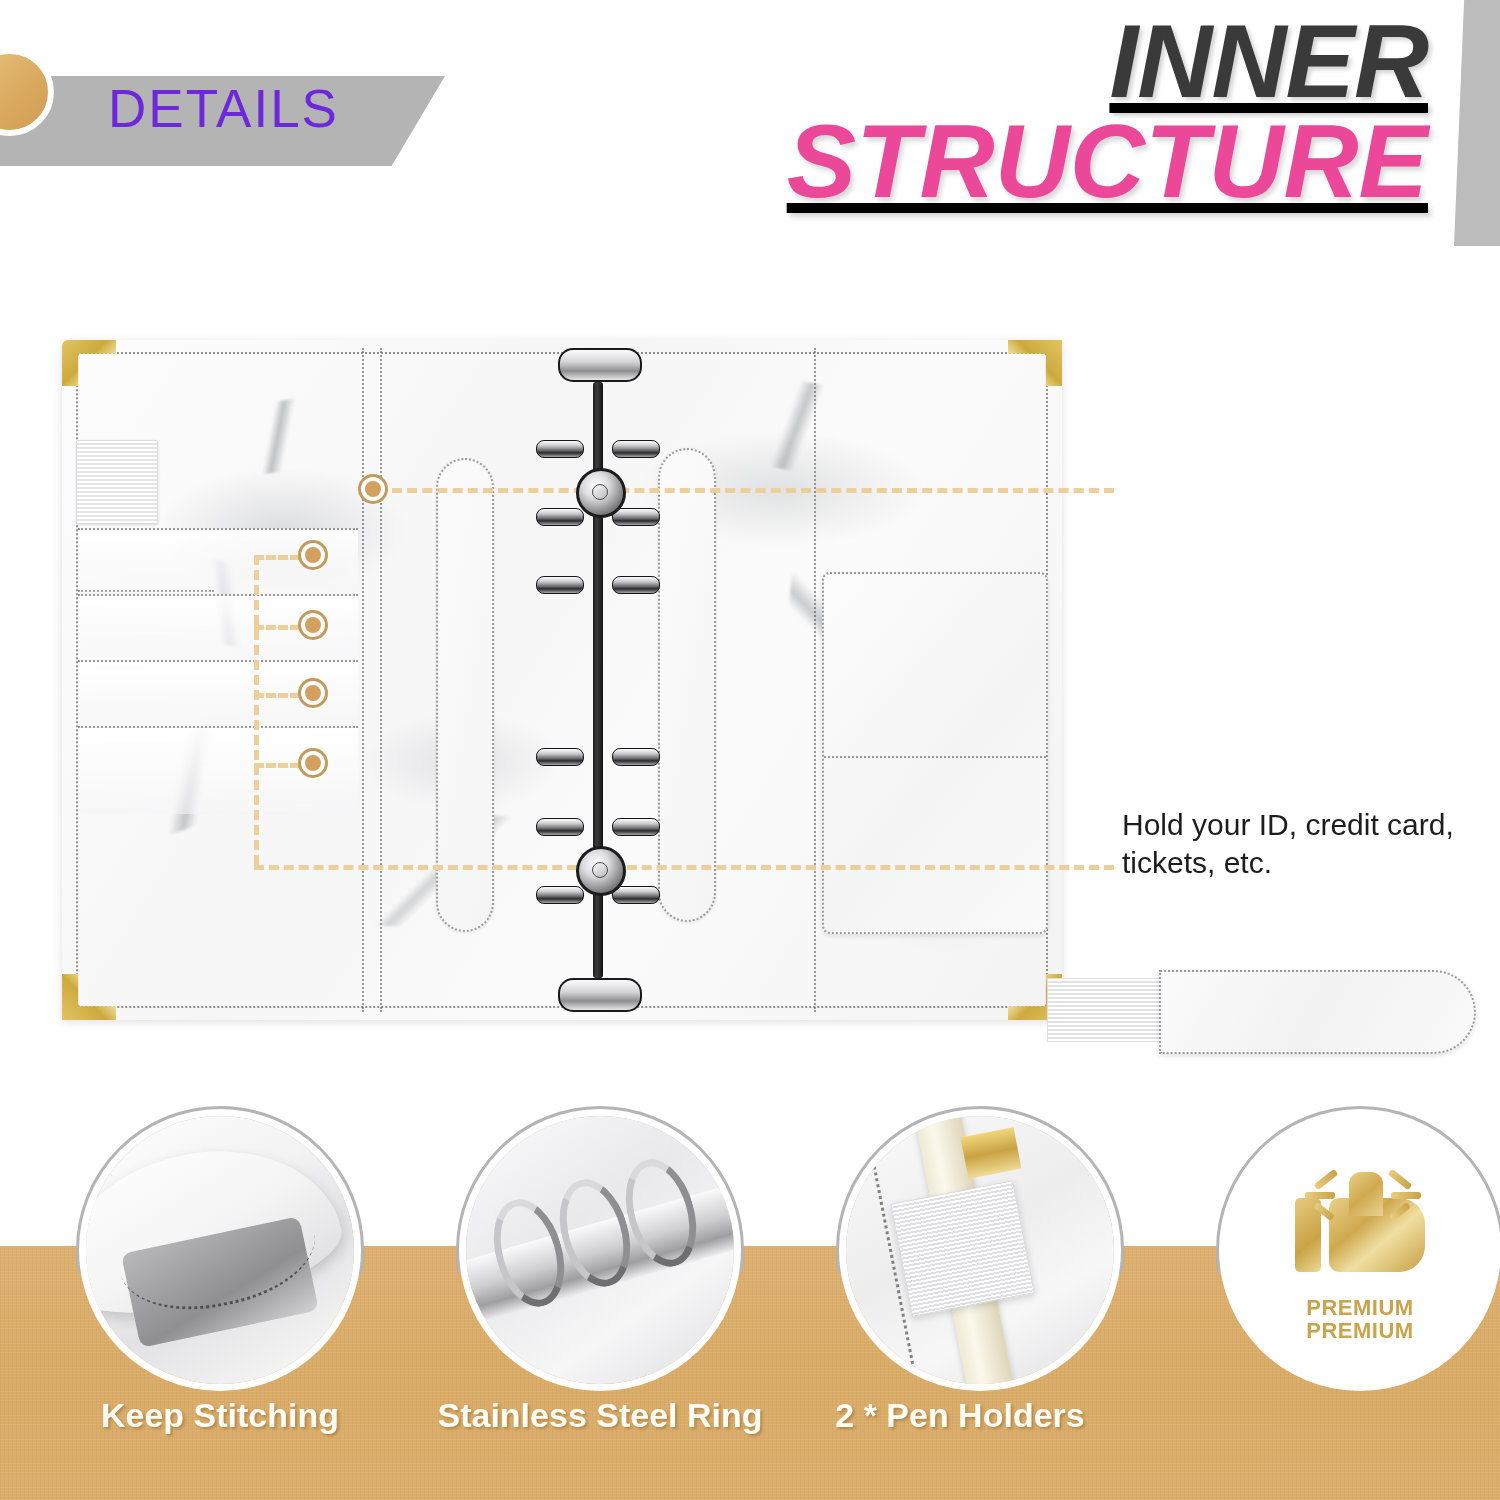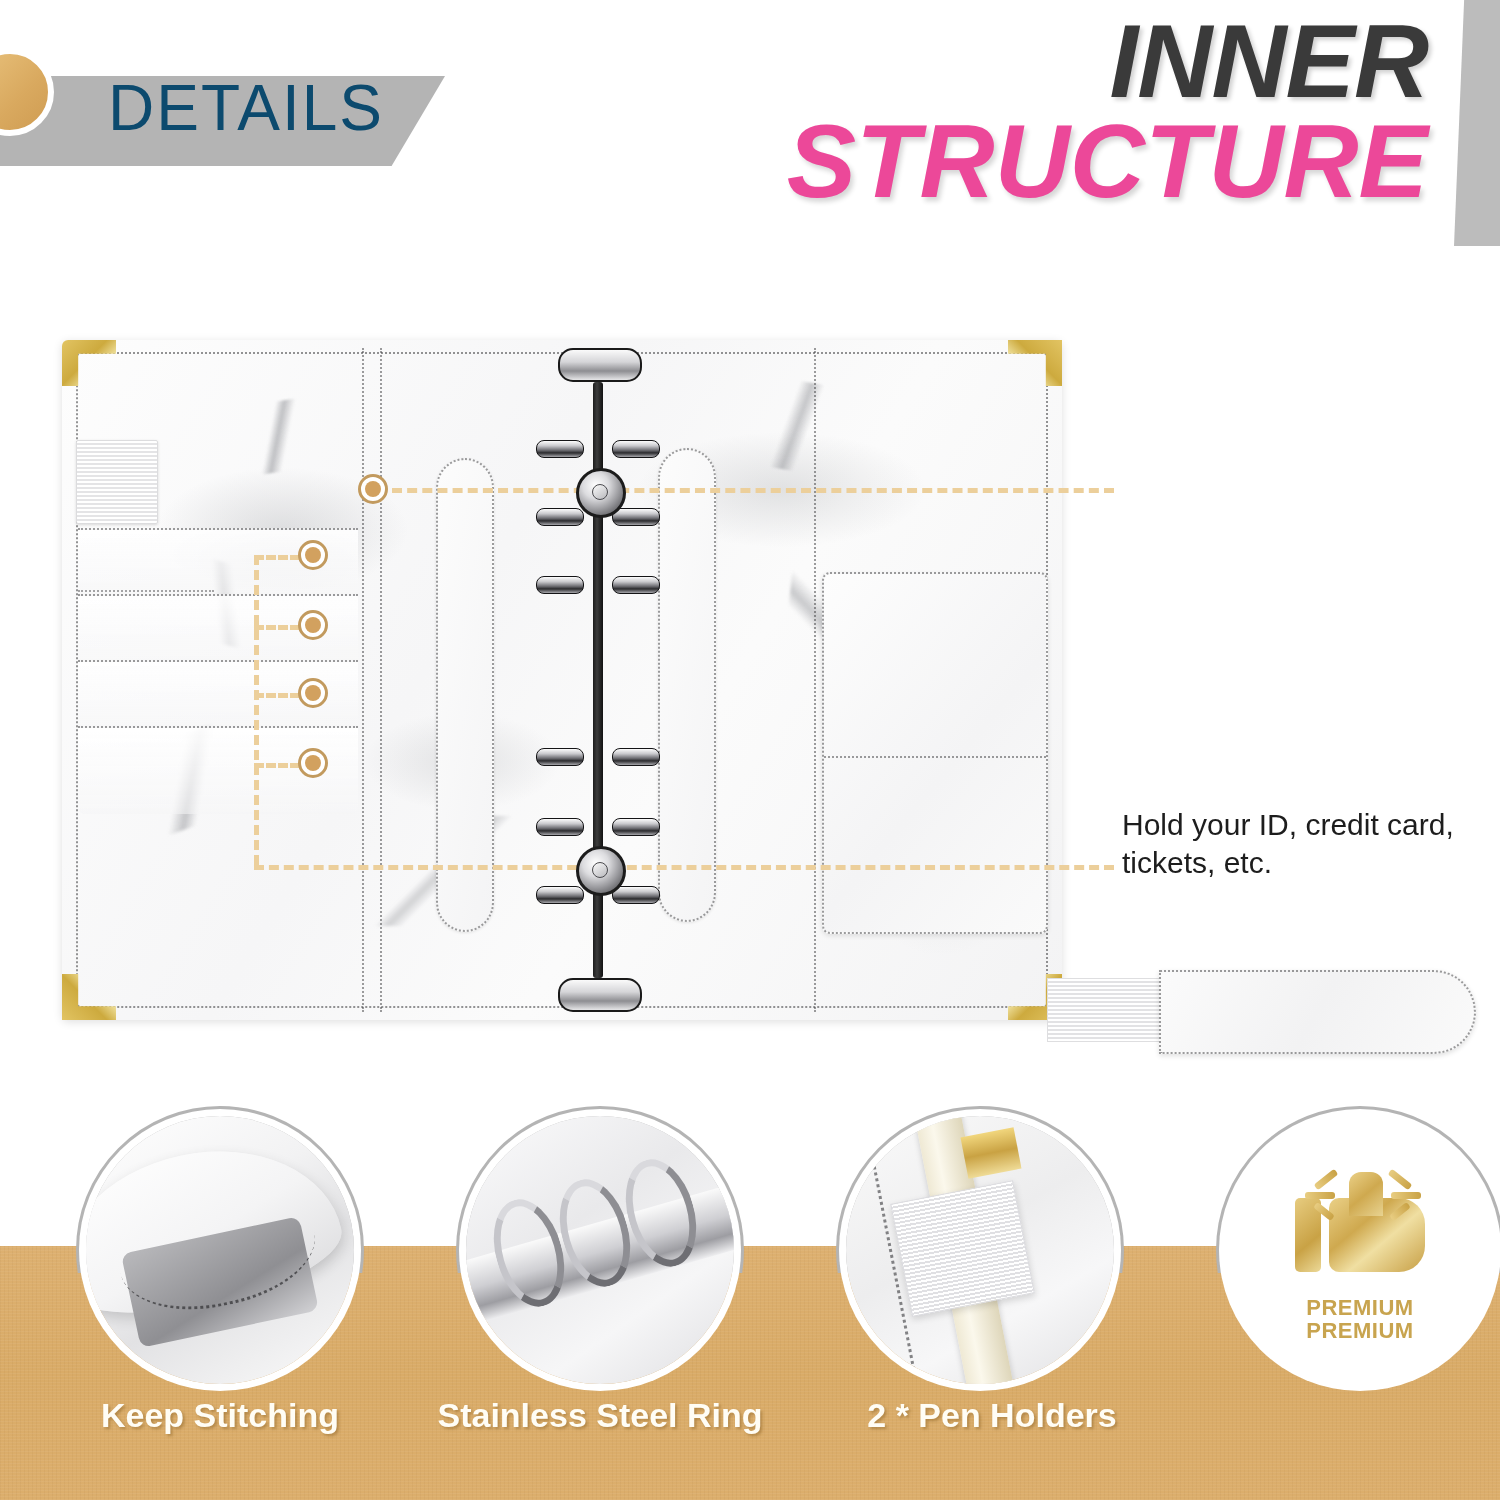--- a/index.html
+++ b/index.html
@@ -24,26 +24,27 @@
     border-radius:50%;
     background:#e0b367;
     background-image:linear-gradient(135deg,#e9c27c 0%,#d9a95f 60%,#cf9c52 100%);
     border:6px solid #ffffff;
     box-sizing:border-box;
     z-index:3;
   }
   .details-label{
     position:absolute;left:108px;top:76px;height:64px;
     display:flex;align-items:center;
-    color:#0c4a6e;font-size:64px;letter-spacing:2px;font-weight:400;
+    color:#6d28d9;font-size:53px;letter-spacing:2px;font-weight:400;
     z-index:4;
   }
   .title-wrap{
     position:absolute;right:72px;top:14px;text-align:right;
     line-height:0.92;
+    text-decoration:underline;
   }
   .title-inner{
     font-size:104px;font-weight:bold;font-style:italic;color:#3a3a3a;
     letter-spacing:-1px;
     text-shadow:3px 3px 4px rgba(0,0,0,0.18);
     display:block;
   }
   .title-structure{
     font-size:104px;font-weight:bold;font-style:italic;color:#ec4899;
     letter-spacing:0px;
@@ -466,21 +467,21 @@
 
   <div class="thumb-arc" style="left:836px;top:1106px;"></div>
   <div class="thumb" style="left:846px;top:1116px;">
     <div class="t3-body">
       <div class="t3-seam"></div>
       <div class="t3-pen"></div>
       <div class="t3-gold"></div>
       <div class="t3-elastic"></div>
     </div>
   </div>
-  <div class="thumb-label" style="left:812px;top:1396px;">2 * Pen Holders</div>
+  <div class="thumb-label" style="left:780px;top:1396px;">2 * Pen Holders</div>
 
   <div class="thumb-arc" style="left:1216px;top:1106px;"></div>
   <div class="badge" style="left:1226px;top:1116px;">
     <div class="thumb-up">
       <div class="tu-cuff"></div>
       <div class="tu-palm"></div>
       <div class="tu-thumb"></div>
       <div class="spark" style="left:18px;top:4px;width:26px;height:7px;transform:rotate(-38deg);"></div>
       <div class="spark" style="left:10px;top:20px;width:30px;height:7px;"></div>
       <div class="spark" style="left:18px;top:36px;width:22px;height:7px;transform:rotate(38deg);"></div>

